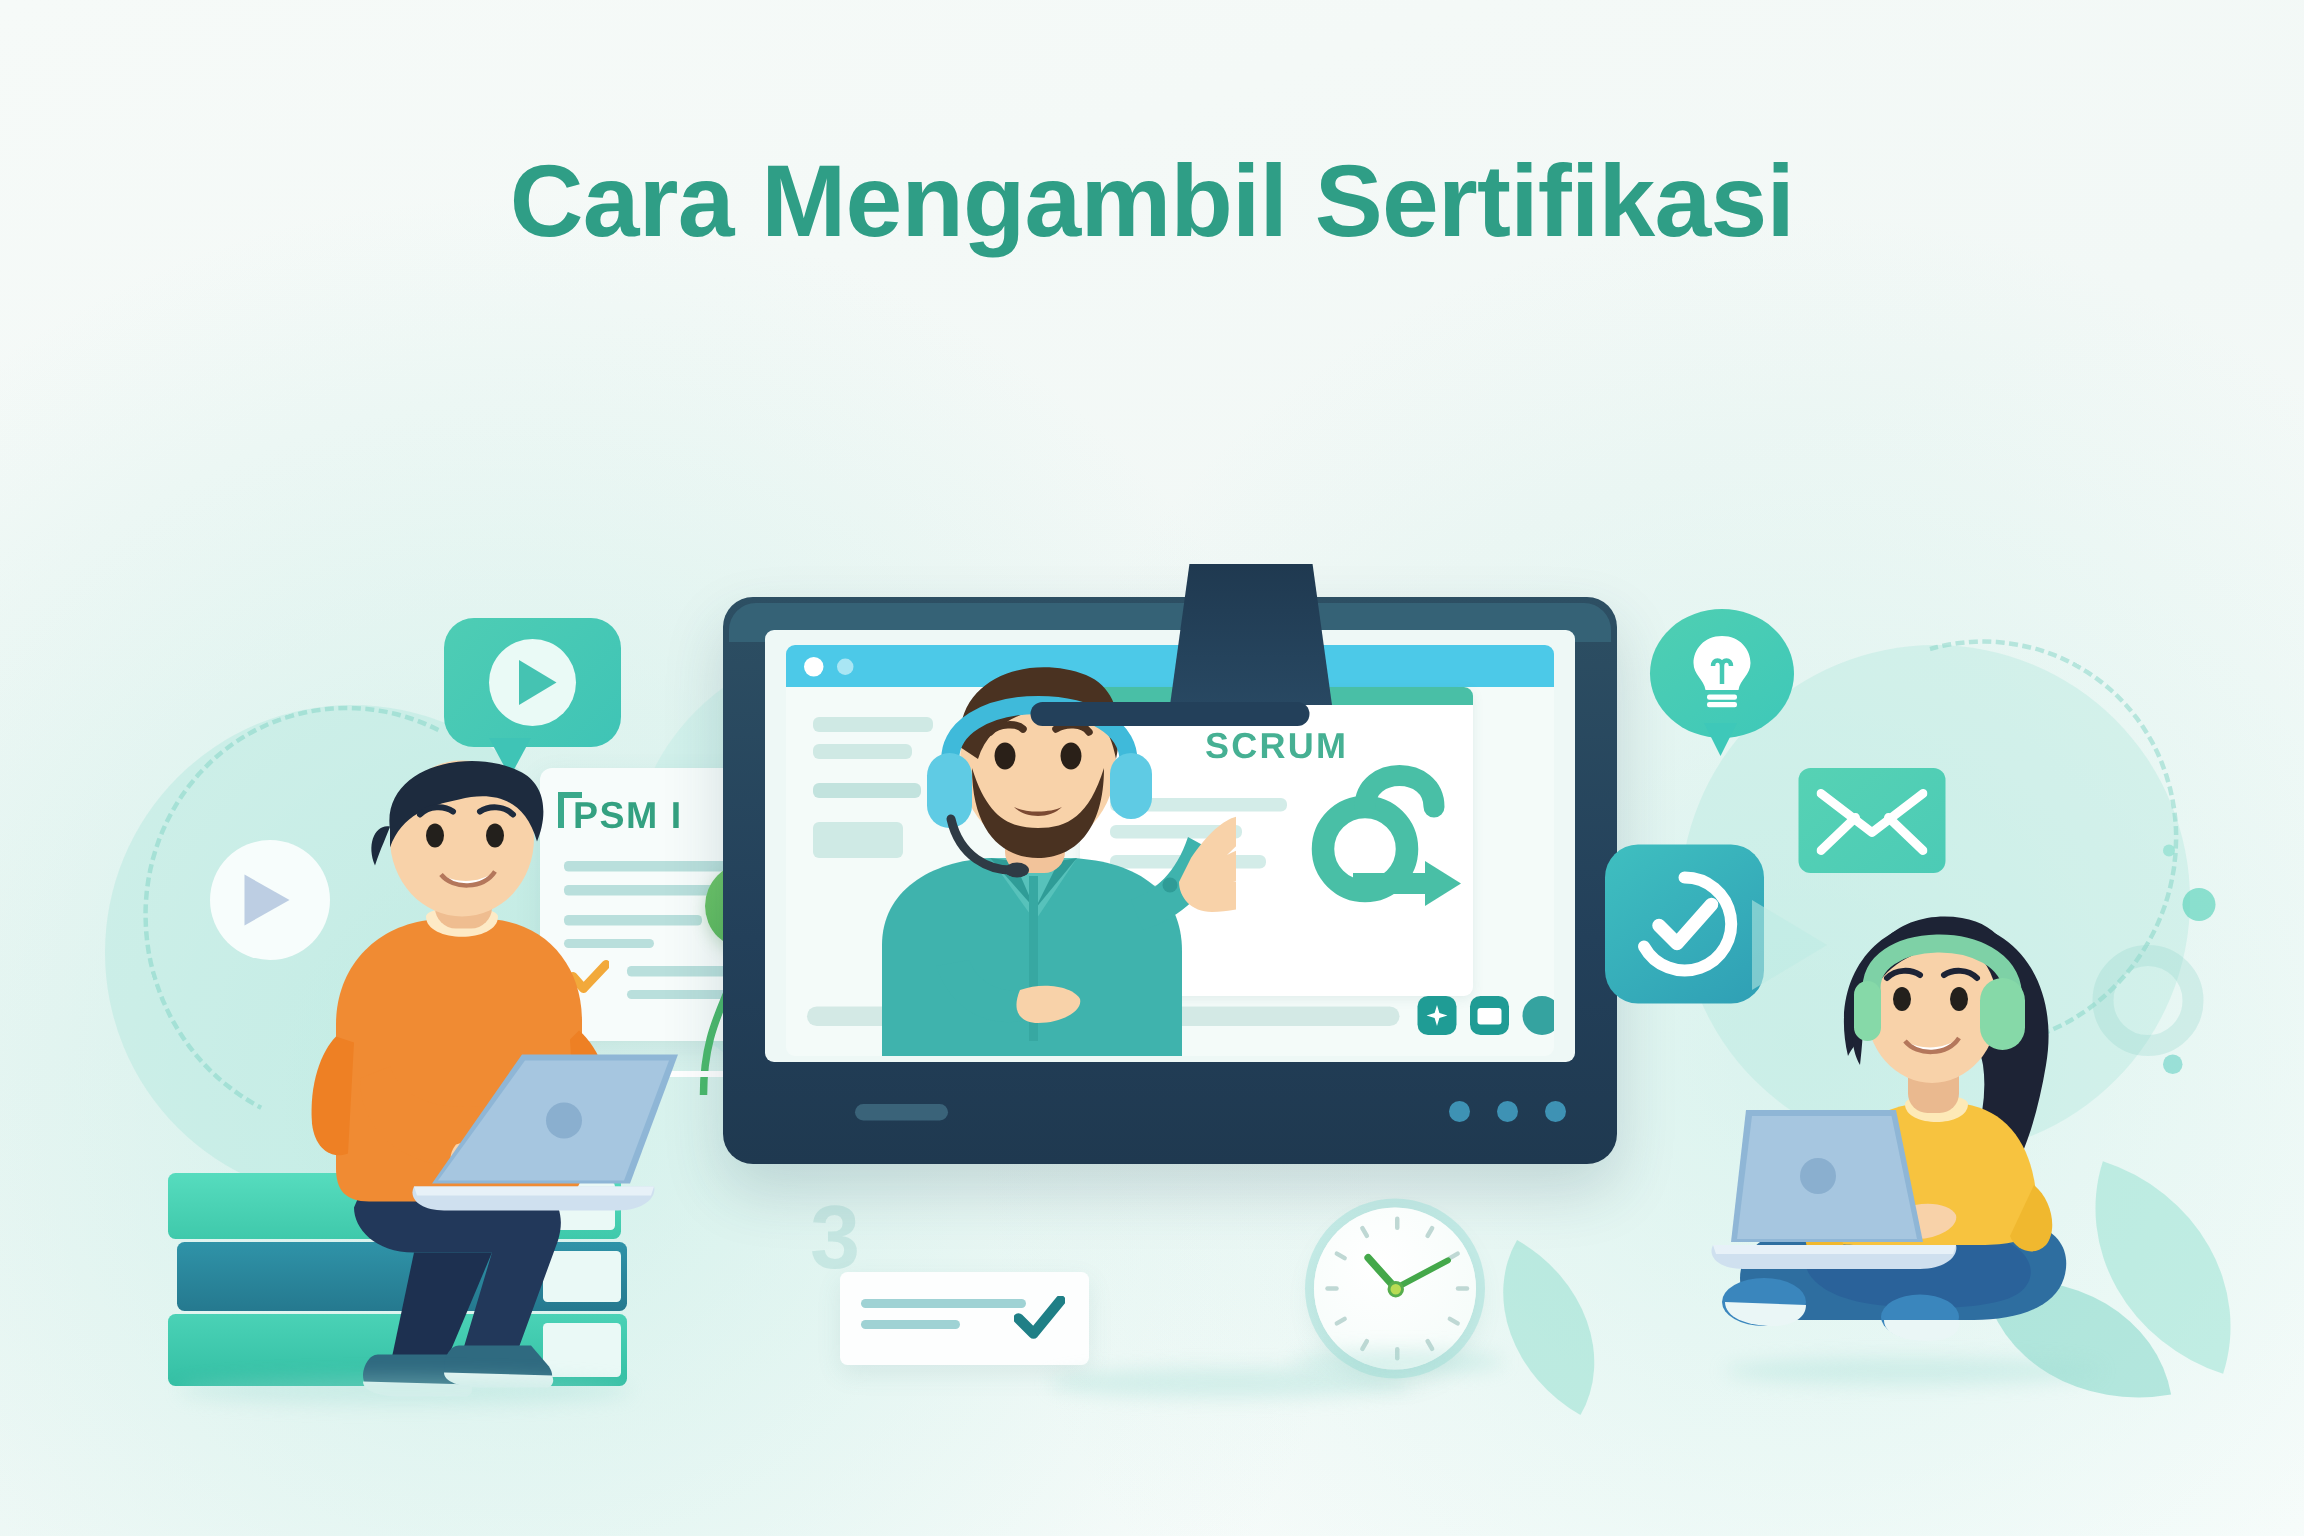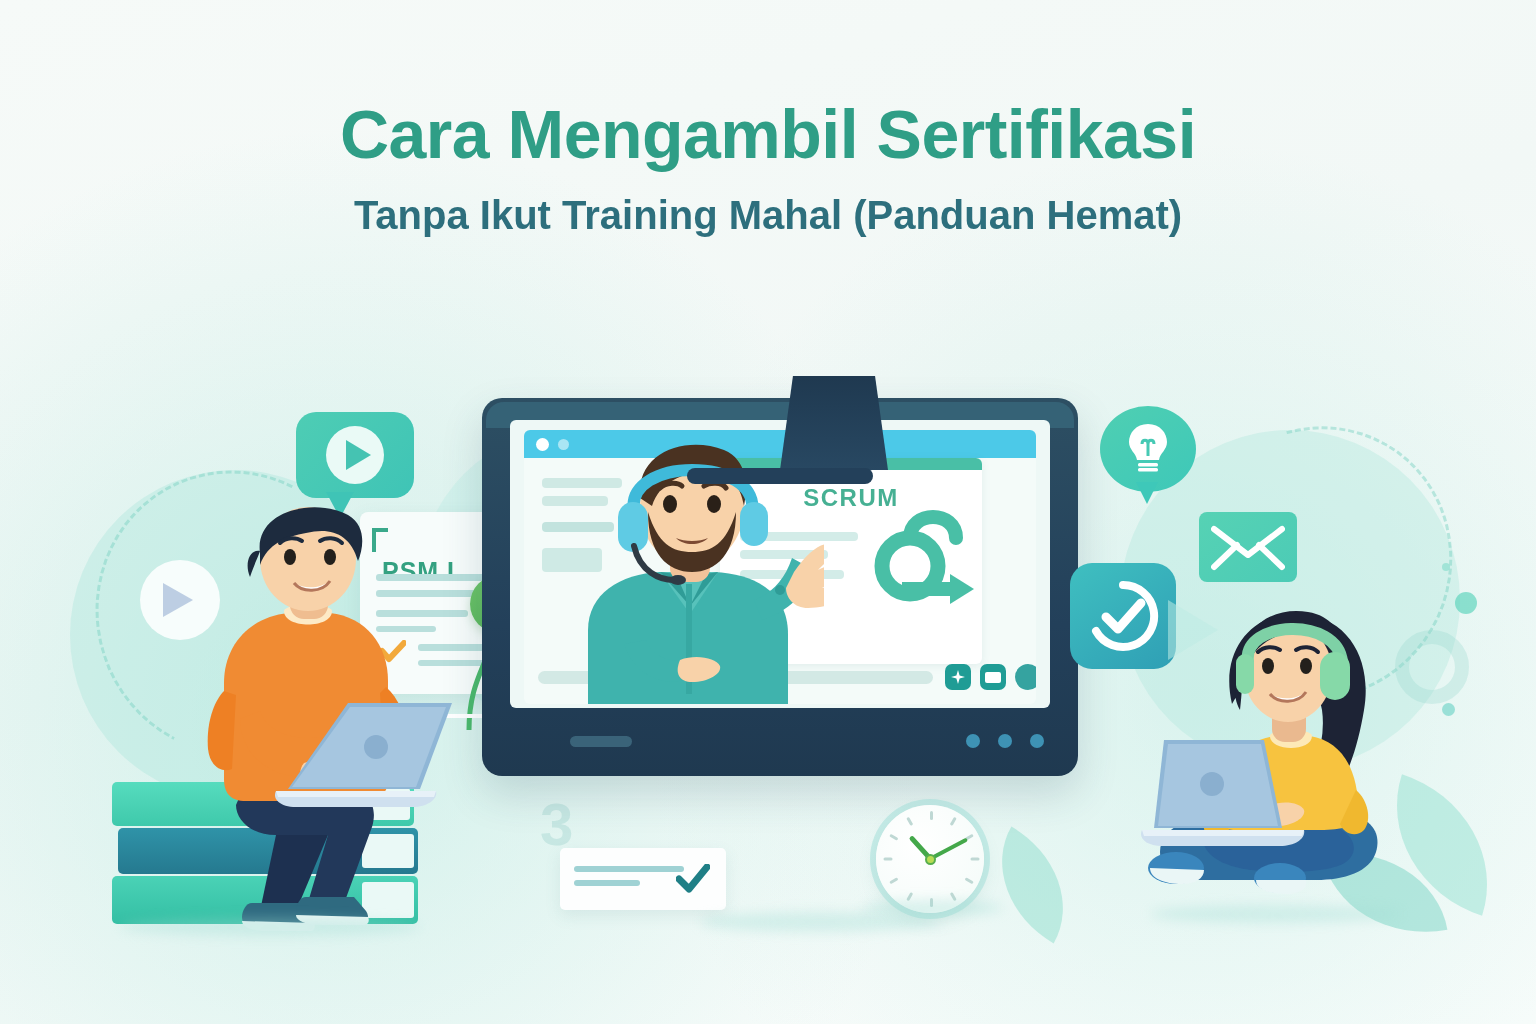--- a/index.html
+++ b/index.html
@@ -84,21 +84,21 @@
 
   
   #playBubble{position:absolute;left:296px;top:412px;width:118px;height:98px;}
   .bubble{width:100%;height:86px;border-radius:20px;background:linear-gradient(135deg,#4ecdb4,#3fc4b6);}
   .bubbleTail{position:absolute;left:30px;top:80px;width:0;height:0;border-left:14px solid transparent;
     border-right:14px solid transparent;border-top:26px solid #3fc4b6;}
 
   
   #psmCard{position:absolute;left:360px;top:512px;width:162px;height:182px;background:#f7fcfb;border-radius:8px;
     box-shadow:0 6px 18px rgba(70,130,130,.12);}
-  #psmLabel{position:absolute;left:22px;top:18px;font-size:25px;font-weight:bold;color:#34a181;letter-spacing:1px;margin-top:27px;}
+  #psmLabel{position:absolute;left:22px;top:18px;font-size:25px;font-weight:bold;color:#34a181;letter-spacing:1px;}
   .corner{position:absolute;left:12px;top:16px;width:12px;height:20px;border-left:4px solid #3aa98b;border-top:4px solid #3aa98b;}
   .pLine{position:absolute;background:#b9dfdc;border-radius:3px;}
   #orangeCheck{position:absolute;left:20px;top:128px;width:26px;height:24px;}
   #greenCheck{position:absolute;left:470px;top:575px;width:58px;height:58px;border-radius:50%;
     background:linear-gradient(140deg,#6fc66a,#4faf56);display:flex;align-items:center;justify-content:center;
     box-shadow:0 4px 10px rgba(70,150,80,.25);}
 
   
   #bulbBubble{position:absolute;left:1100px;top:406px;width:96px;height:98px;}
   #bulbBubble .bb{width:96px;height:86px;border-radius:50%;background:linear-gradient(145deg,#4fcfb2,#3ec8b9);
@@ -150,21 +150,20 @@
   <div class="bg blob" style="left:1442px;top:703px;width:13px;height:13px;background:rgba(120,214,202,.7);"></div>
   <div class="bg leaf" style="left:1382px;top:790px;width:120px;height:110px;transform:rotate(18deg);"></div>
   <div class="bg leaf" style="left:1330px;top:845px;width:110px;height:95px;transform:rotate(-10deg);background:rgba(97,205,185,.42);"></div>
   <div class="bg leaf" style="left:985px;top:845px;width:95px;height:80px;transform:rotate(30deg);background:rgba(120,214,196,.40);"></div>
   <div class="bg blob" style="left:140px;top:560px;width:80px;height:80px;background:#ffffff;opacity:.85;"></div>
   <div class="bg" style="left:163px;top:583px;width:0;height:0;border-top:17px solid transparent;border-bottom:17px solid transparent;border-left:30px solid #b3c6de;opacity:.85;"></div>
   <div class="bg" style="left:540px;top:790px;font-size:60px;font-weight:bold;color:rgba(150,205,200,.35);">3</div>
 
   <div id="titleWrap">
     <div class="h1">Cara Mengambil Sertifikasi</div>
-    <div class="sub">Tanpa Ikut Training Mahal (Panduan Hemat)</div>
   </div>
 
   <div id="playBubble">
     <div class="bubble" style="display:flex;align-items:center;justify-content:center;">
       <div style="width:58px;height:58px;border-radius:50%;background:#eafaf6;display:flex;align-items:center;justify-content:center;">
         <div style="width:0;height:0;margin-left:6px;border-top:15px solid transparent;border-bottom:15px solid transparent;border-left:25px solid #45c3b2;"></div>
       </div>
     </div>
     <div class="bubbleTail"></div>
   </div>

